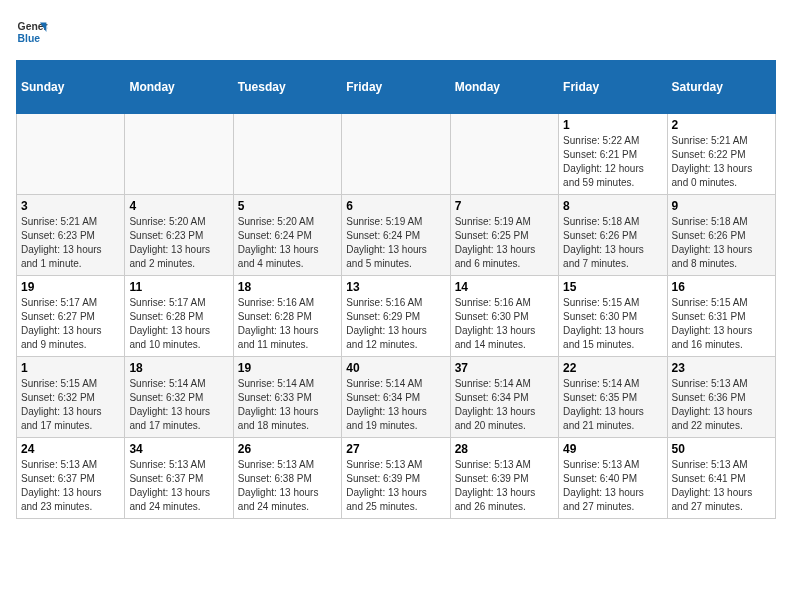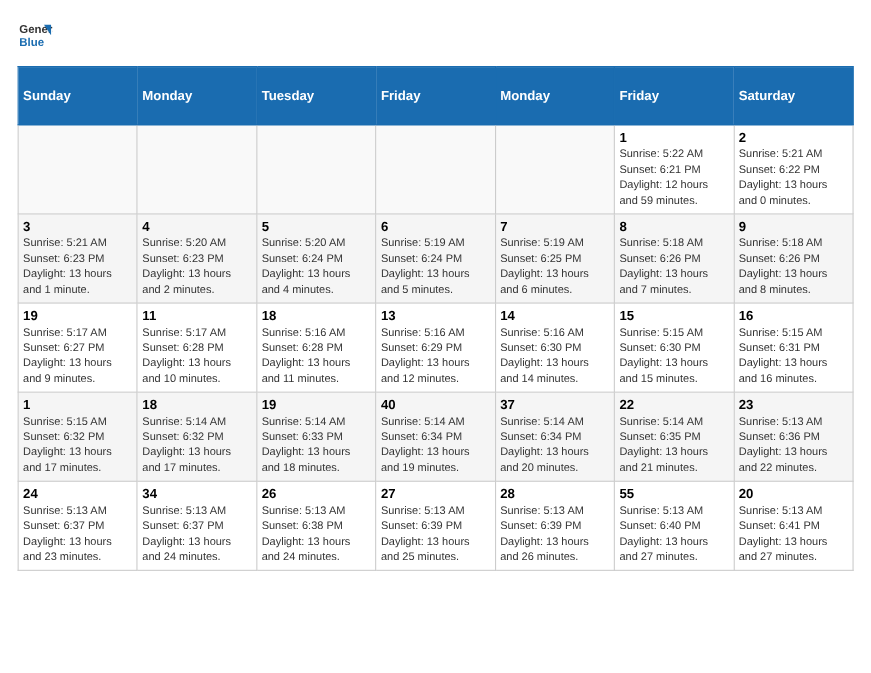--- a/index.html
+++ b/index.html
@@ -281,26 +281,26 @@
 Sunset: 6:39 PM
 Daylight: 13 hours and 25 minutes.</div>
         </td>
         <td>
           <div class="day-num">28</div>
           <div class="day-info" style="white-space: pre-line;">Sunrise: 5:13 AM
 Sunset: 6:39 PM
 Daylight: 13 hours and 26 minutes.</div>
         </td>
         <td>
-          <div class="day-num">55</div>
+          <div class="day-num">49</div>
           <div class="day-info" style="white-space: pre-line;">Sunrise: 5:13 AM
 Sunset: 6:40 PM
 Daylight: 13 hours and 27 minutes.</div>
         </td>
         <td>
-          <div class="day-num">20</div>
+          <div class="day-num">50</div>
           <div class="day-info" style="white-space: pre-line;">Sunrise: 5:13 AM
 Sunset: 6:41 PM
 Daylight: 13 hours and 27 minutes.</div>
         </td>
       </tr>
     </tbody>
 </table>
 
 </body></html>

